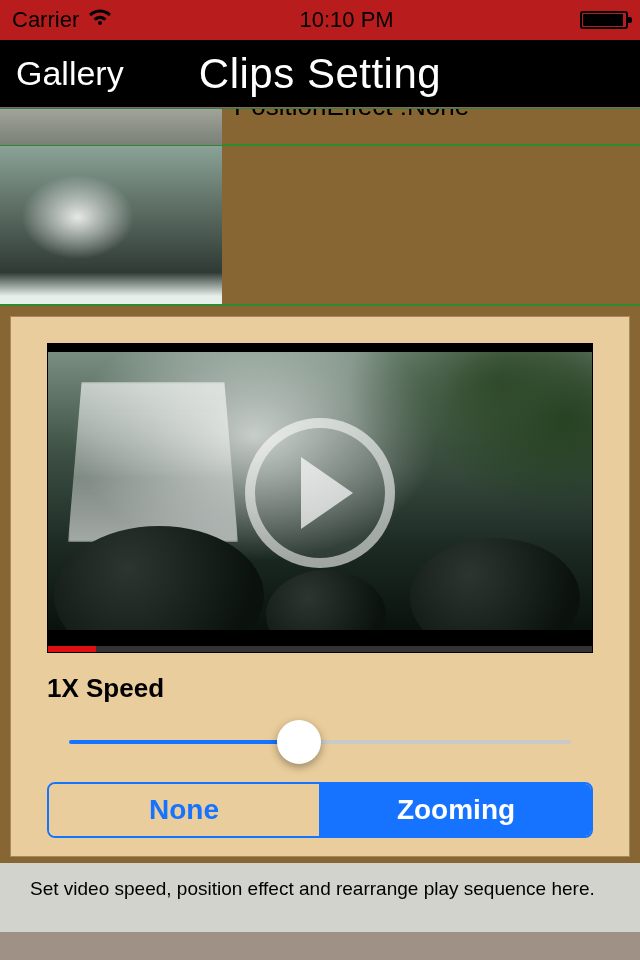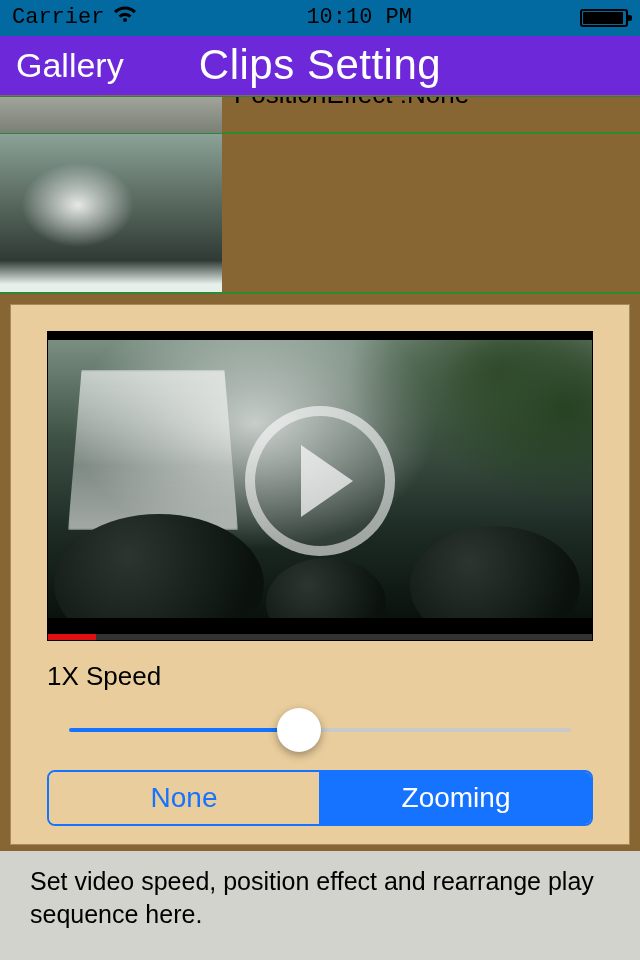--- a/index.html
+++ b/index.html
@@ -1,29 +1,29 @@
 <!DOCTYPE html>
 <html><head>
 <meta charset="utf-8">
 <style>
   * { box-sizing: border-box; margin: 0; padding: 0; }
   html, body { width: 640px; height: 960px; overflow: hidden; font-family: -apple-system, "Helvetica Neue", Helvetica, Arial, sans-serif; }
   body { background: #9f9186; display: flex; flex-direction: column; }
 
   
-  .status-bar { height: 40px; background: #0369a1; display: flex; align-items: center; justify-content: space-between; padding: 0 12px; font-size: 22px; font-weight: 500; color: #000; font-family: Liberation Mono, monospace; }
+  .status-bar { height: 40px; background: #b91c1c; display: flex; align-items: center; justify-content: space-between; padding: 0 12px; font-size: 22px; font-weight: 500; color: #000; }
   .status-left { display: flex; align-items: center; gap: 8px; }
   .status-right { display: flex; align-items: center; }
   .wifi { display: inline-block; }
   .battery { width: 48px; height: 18px; border: 2px solid #000; border-radius: 3px; position: relative; }
   .battery::after { content: ""; position: absolute; right: -6px; top: 4px; width: 4px; height: 6px; background: #000; border-radius: 0 2px 2px 0; }
   .battery-fill { position: absolute; left: 1px; top: 1px; bottom: 1px; width: 90%; background: #000; border-radius: 1px; }
 
   
-  .nav-bar { height: 68px; background: #6d28d9; display: flex; align-items: center; position: relative; border-bottom: 1px solid #7b6d62; justify-content: flex-end; }
+  .nav-bar { height: 68px; background: #000000; display: flex; align-items: center; position: relative; border-bottom: 1px solid #7b6d62; justify-content: flex-end; }
   .nav-back { position: absolute; left: 16px; font-size: 34px; color: #fff; font-weight: 300; }
   .nav-title { width: 100%; text-align: center; font-size: 42px; color: #fff; font-weight: 400; letter-spacing: 0.5px; }
 
   
   .list-area { background: #886633; flex: 0 0 auto; }
   .row-peek { height: 36px; background: #886633; display: flex; border-top: 1px solid #3a7a3a; }
   .row-peek .thumb { width: 222px; height: 36px; background: linear-gradient(#a0a49a,#7a7f77); }
   .row-peek .meta { flex: 1; padding: 0 12px; color: #000; font-size: 26px; overflow: hidden; white-space: nowrap; position: relative; }
   .row-peek .meta span { position: relative; top: -18px; }
 
@@ -37,21 +37,21 @@
   
   .thumb-mini {
     position:absolute; inset:0;
     background:
       radial-gradient(80px 60px at 35% 45%, rgba(255,255,255,0.85), rgba(255,255,255,0) 70%),
       linear-gradient(180deg,#8aa297 0%, #5c6d63 40%, #2f3a34 80%, #e6efe9 95%);
   }
 
   
   .editor-wrap { background: #886633; padding: 10px 10px 6px; }
-  .editor { background: #e9cd9c; border: 1px solid #a58b5c; padding: 26px 36px 18px; }
+  .editor { background: #e9cd9c; border: 1px solid #a58b5c; padding: 26px 36px 18px; font-weight: bold; }
   .video { width: 100%; height: 310px; background: #000; position: relative; border: 1px solid #000; }
   .video-scene { position:absolute; left:0; right:0; top:8px; bottom:22px; overflow:hidden;
     background:
       radial-gradient(260px 180px at 38% 30%, rgba(255,255,255,0.7), rgba(255,255,255,0) 70%),
       linear-gradient(180deg,#7a8f82 0%, #3f5246 35%, #1c2a23 70%, #0a120d 100%);
   }
   .rock { position:absolute; border-radius:50%; background: radial-gradient(circle at 35% 30%, #2c3630, #0b120e 75%); }
   .r1 { width:210px; height:140px; left:6px; bottom:-36px; }
   .r2 { width:170px; height:120px; right:12px; bottom:-28px; }
   .r3 { width:120px; height:90px; left:40%; bottom:-30px; }
@@ -77,21 +77,21 @@
   .slider-track { position:absolute; left:22px; right:22px; top:30px; height:4px; background:#c9c9c9; border-radius:2px; }
   .slider-fill  { position:absolute; left:22px; top:30px; height:4px; background:#1573ff; border-radius:2px; width:230px; }
   .slider-thumb { position:absolute; top:10px; left:230px; width:44px; height:44px; border-radius:50%; background:#fff; box-shadow:0 3px 8px rgba(0,0,0,0.35); }
 
   .seg { display:flex; border:2px solid #1573ff; border-radius:8px; overflow:hidden; margin-top:8px; height:56px;text-align:center; }
   .seg-btn { flex:1; display:flex; align-items:center; justify-content:center; font-size:28px; color:#1573ff; background:#e9cd9c; border-right:2px solid #1573ff; }
   .seg-btn:last-child { border-right:none; }
   .seg-btn.sel { background:#1573ff; color:#ffffff; }
 
   
-  .help { background:#d3d3cd; padding:14px 30px 30px; font-size:25px; color:#000; line-height:1.3; }
+  .help { background:#d3d3cd; padding:14px 30px 30px; font-size:19px; color:#000; line-height:1.3; }
 </style>
 </head>
 <body>
 
 <div class="status-bar">
   <div class="status-left">
     <span>Carrier</span>
     <span class="wifi">
       <svg width="26" height="20" viewBox="0 0 26 20">
           <path d="M13 18a2 2 0 100-4 2 2 0 000 4zm-6.5-6.5a9.2 9.2 0 0113 0l-2.2 2.2a6 6 0 00-8.6 0L6.5 11.5zM2 7a15.5 15.5 0 0122 0l-2.2 2.2a12.4 12.4 0 00-17.6 0L2 7z" fill="#000"></path>

